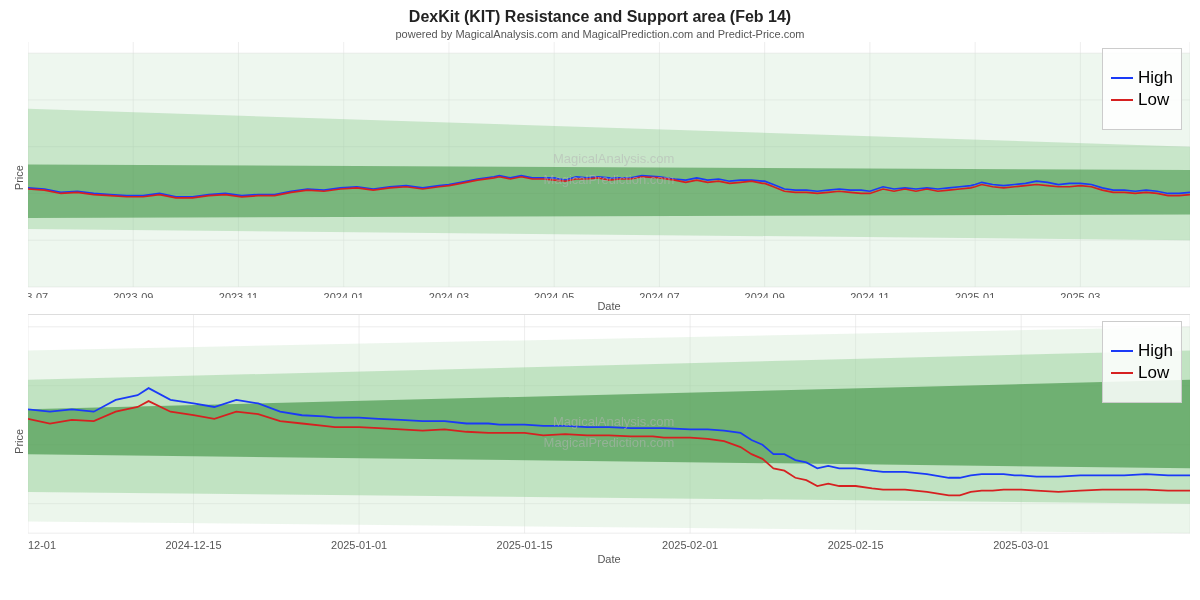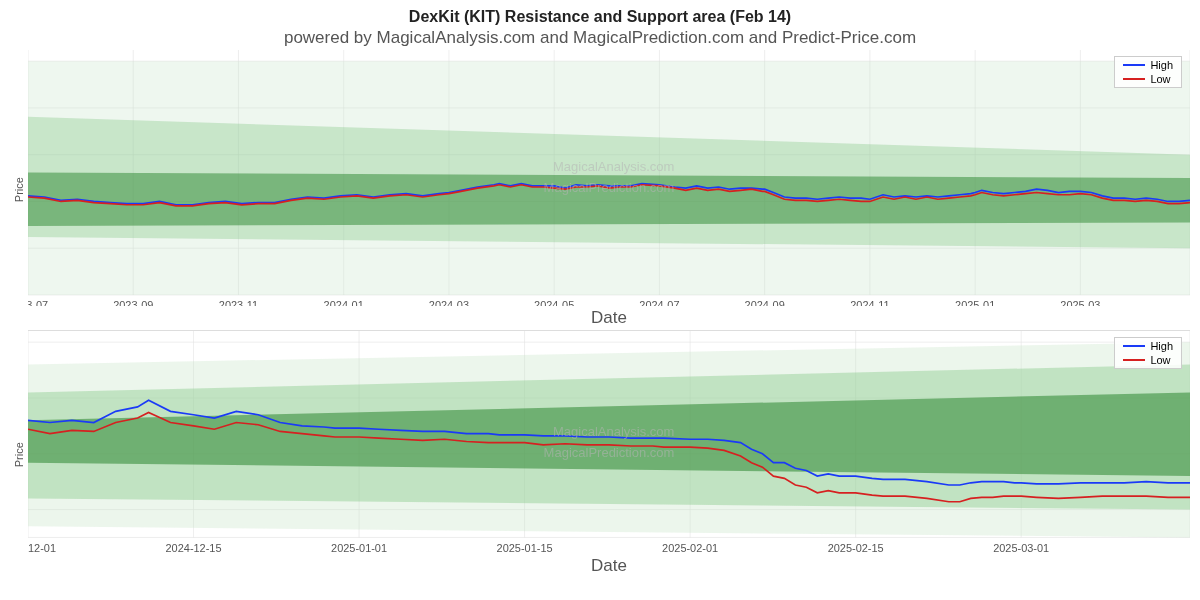--- a/index.html
+++ b/index.html
@@ -20,21 +20,21 @@
     .title-area {
       text-align: center;
       padding: 8px 0 2px 0;
     }
     .main-title {
       font-size: 16px;
       font-weight: bold;
       color: #222;
     }
     .subtitle {
-      font-size: 17px;
+      font-size: 11px;
       color: #555;
       margin-top: 2px;
     }
     .charts-container {
       display: flex;
       flex-direction: column;
       flex: 1;
       padding: 0 10px 5px 10px;
     }
     .chart-wrapper {
@@ -59,21 +59,21 @@
       position: relative;
       display: flex;
       flex-direction: column;
     }
     .chart-svg-area {
       flex: 1;
       position: relative;
     }
     .x-axis-label {
       text-align: center;
-      font-size: 17px;
+      font-size: 11px;
       color: #555;
       padding: 2px 0;
     }
     svg {
       width: 100%;
       height: 100%;
     }
     .watermark {
       position: absolute;
       top: 50%;
@@ -86,22 +86,22 @@
       user-select: none;
       text-align: right;
       line-height: 1.6;
     }
     .legend {
       position: absolute;
       top: 6px;
       right: 8px;
       background: rgba(255,255,255,0.85);
       border: 1px solid #ccc;
-      padding: 0 8px;
-      font-size: 11px;
+      padding: 17px 8px;
+      font-size: 17px;
     }
     .legend-item {
       display: flex;
       align-items: center;
       gap: 5px;
       margin: 2px 0;
     }
     .legend-line {
       width: 22px;
       height: 2px;

